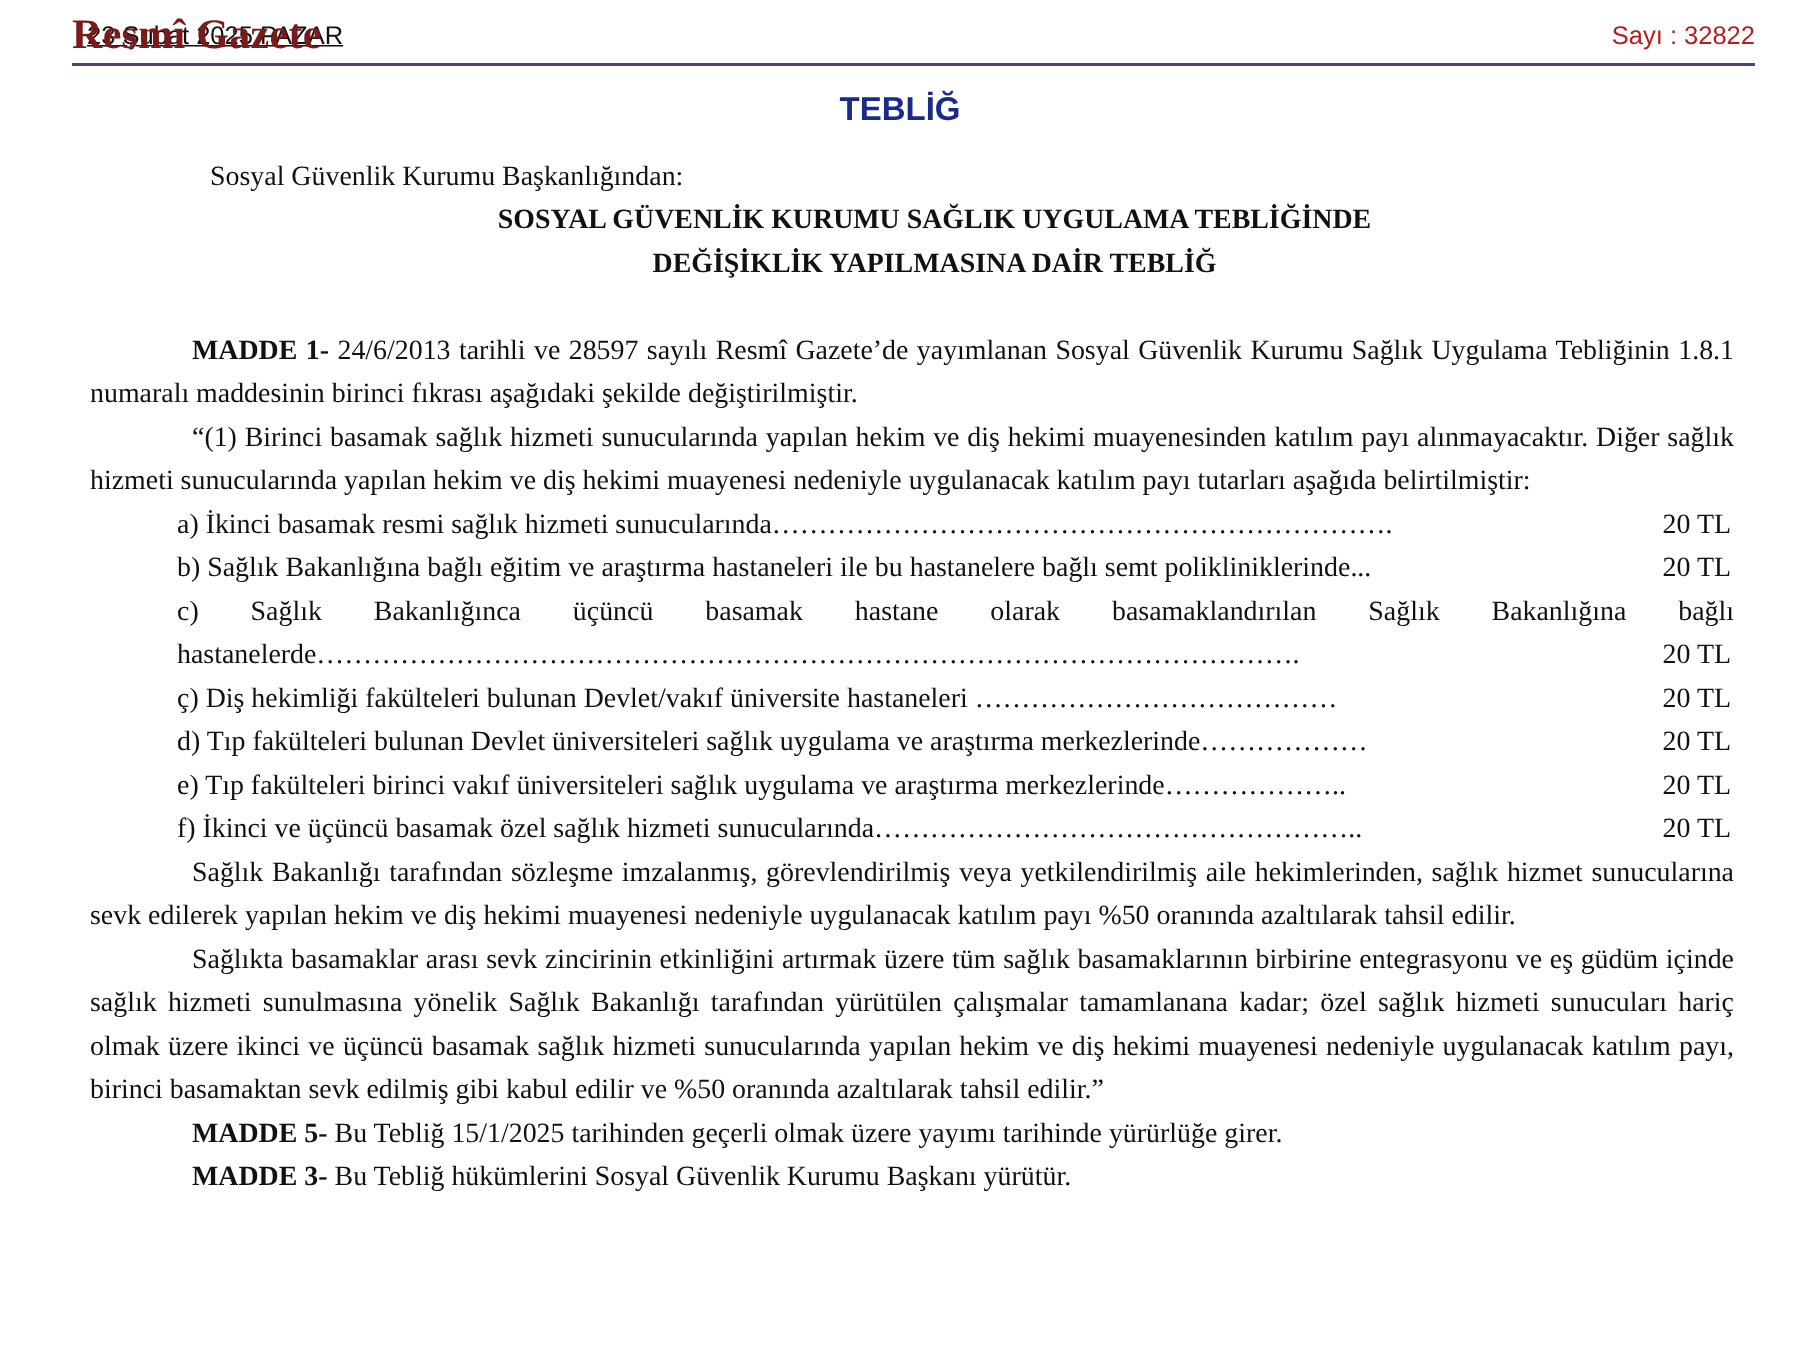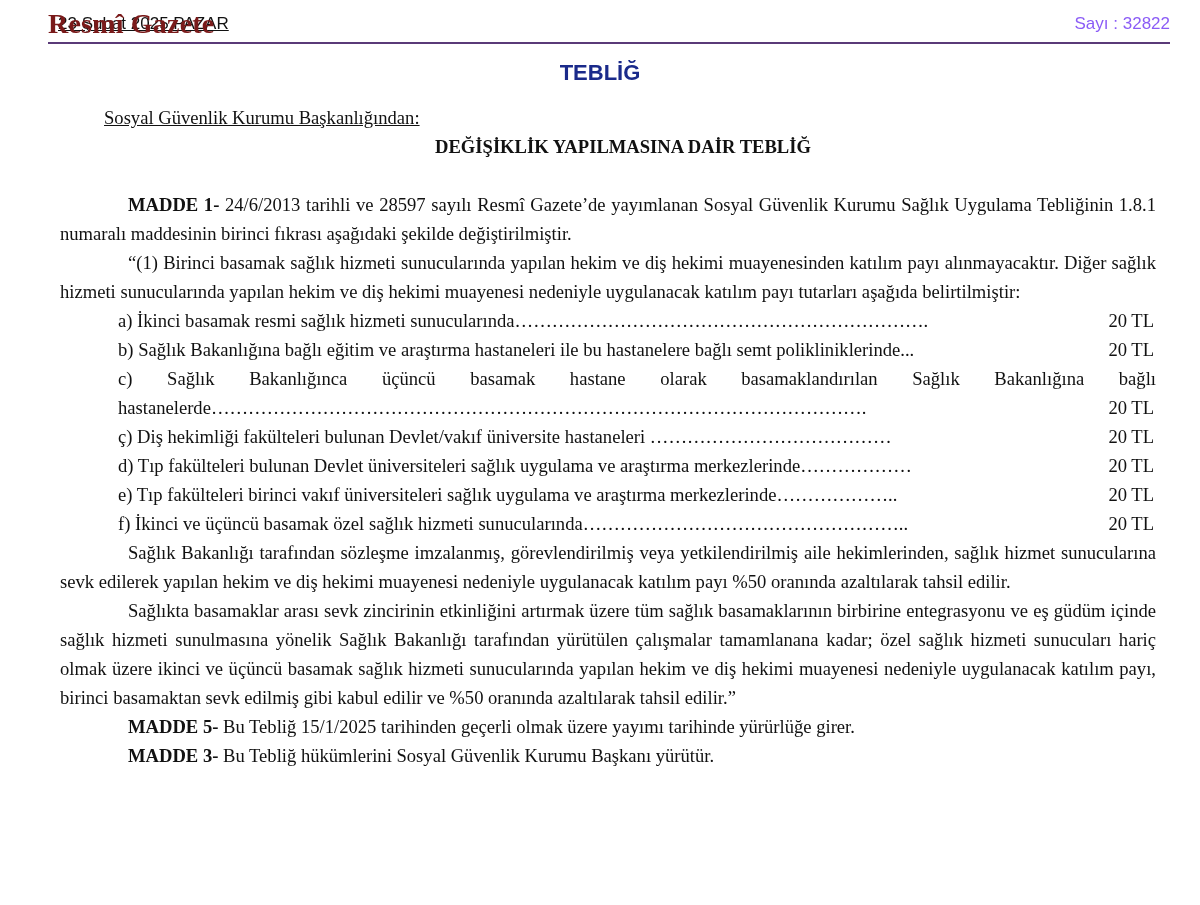--- a/index.html
+++ b/index.html
@@ -1,24 +1,24 @@
 <!DOCTYPE html>
 <html><head>
   <meta charset="utf-8">
   <style>
     html, body { margin: 0; padding: 0; background: #ffffff; }
     body { width: 1200px; height: 905px; position: relative; overflow: hidden; color: #111; }
     .header { position: absolute; left: 48px; right: 30px; top: 6px; height: 36px; }
     .hdr-date { position: absolute; left: 10px; top: 8px; font-family: "Liberation Sans", sans-serif; font-size: 17px; color: #111; text-decoration: underline; }
     .hdr-title { position: absolute; left: 0; right: 0; top: 2px; text-align: left; font-family: "Liberation Serif", serif; font-weight: bold; font-size: 28px; color: #7a1a1a; letter-spacing: 0.2px; }
-    .hdr-issue { position: absolute; right: 0; top: 8px; font-family: "Liberation Sans", sans-serif; font-size: 17px; color: #8b5cf6; }
+    .hdr-issue { position: absolute; right: 0; top: 8px; font-family: "Liberation Sans", sans-serif; font-size: 17px; color: #b91c1c; }
     .hdr-rule { position: absolute; left: 48px; right: 30px; top: 42px; height: 0; border-top: 2px solid #5a3a78; }
     .section { position: absolute; left: 0; right: 0; top: 60px; text-align: center; font-family: "Liberation Sans", sans-serif; font-weight: bold; font-size: 22px; color: #1a2a8a; }
     .doc { position: absolute; left: 60px; right: 44px; top: 103px; font-family: "Liberation Serif", serif; font-size: 18.6px; line-height: 29px; color: #111; }
-    .issuer { margin-left: 44px; text-decoration: underline; }
+    .issuer { margin-left: 80px; }
     .doc-title { text-align: center; font-weight: bold; line-height: 29px; margin-left: 30px; }
     .gap { height: 29px; }
     .p { text-align: justify; text-indent: 68px; margin: 0; }
     .b { font-weight: bold; }
     .list { margin-left: 58px; }
     .li { display: flex; align-items: flex-start; }
     .li-text { flex: 1; white-space: nowrap; overflow: hidden; }
     .li-amt { width: 80px; text-align: right; white-space: nowrap; padding-right: 2px; }
     .li-c1 { text-align: justify; text-align-last: justify; }
   </style>
@@ -30,20 +30,21 @@
   <div class="hdr-title">Resmî Gazete</div>
   <span class="hdr-issue">Sayı : 32822</span>
 </div>
 <div class="hdr-rule"></div>
 
 <div class="section">TEBLİĞ</div>
 
 <div class="doc">
   <div class="issuer">Sosyal Güvenlik Kurumu Başkanlığından:</div>
   <div class="doc-title">
+    <div>SOSYAL GÜVENLİK KURUMU SAĞLIK UYGULAMA TEBLİĞİNDE</div>
     <div>DEĞİŞİKLİK YAPILMASINA DAİR TEBLİĞ</div>
   </div>
   <div class="gap"></div>
 
   <p class="p"><span class="b">MADDE 1-</span><span> 24/6/2013 tarihli ve 28597 sayılı Resmî Gazete’de yayımlanan Sosyal Güvenlik Kurumu Sağlık Uygulama Tebliğinin 1.8.1 numaralı maddesinin birinci fıkrası aşağıdaki şekilde değiştirilmiştir.</span></p>
 
   <p class="p">“(1) Birinci basamak sağlık hizmeti sunucularında yapılan hekim ve diş hekimi muayenesinden katılım payı alınmayacaktır. Diğer sağlık hizmeti sunucularında yapılan hekim ve diş hekimi muayenesi nedeniyle uygulanacak katılım payı tutarları aşağıda belirtilmiştir:</p>
 
   <div class="list">
     <div class="li">

